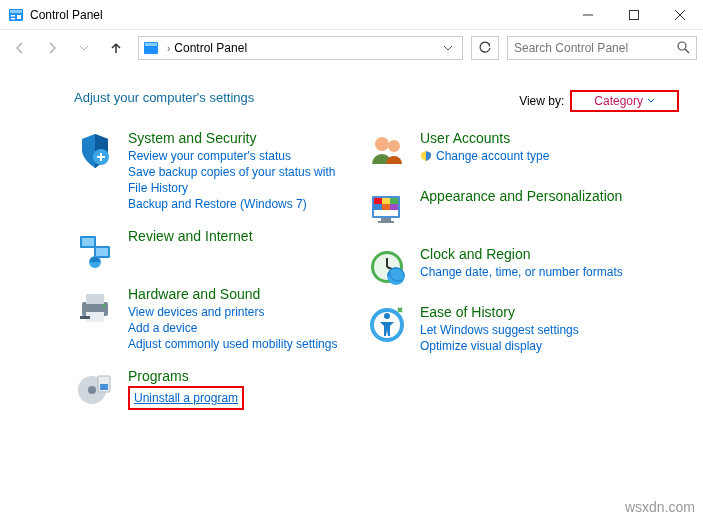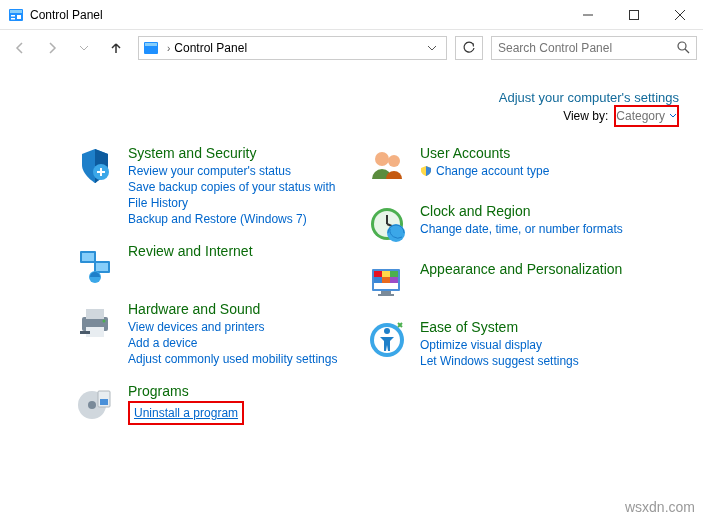--- a/index.html
+++ b/index.html
@@ -12,28 +12,28 @@
     .window-btn { width: 46px; height: 30px; display: flex; align-items: center; justify-content: center; color: #333; }
 
     .navbar { display: flex; align-items: center; height: 36px; padding: 0 6px; gap: 4px; }
     .nav-arrow { width: 28px; height: 28px; display: flex; align-items: center; justify-content: center; color: #b0b0b0; border-radius: 2px; }
     .nav-up { width: 28px; height: 28px; display: flex; align-items: center; justify-content: center; color: #333; }
     .address-bar { flex: 1; display: flex; align-items: center; border: 1px solid #ccc; height: 24px; padding: 0 4px; margin: 0 4px; }
     .address-icon { width: 16px; height: 16px; margin-right: 4px; }
     .address-text { flex: 1; font-size: 12px; }
     .address-chevron { width: 20px; display: flex; justify-content: center; color: #555; }
     .refresh-btn { width: 28px; height: 24px; display: flex; align-items: center; justify-content: center; border: 1px solid #ccc; margin-right: 4px; }
-    .search-box { width: 206px; height: 24px; border: 1px solid #ccc; display: flex; align-items: center; padding: 0 6px; }
+    .search-box { width: 190px; height: 24px; border: 1px solid #ccc; display: flex; align-items: center; padding: 0 6px; }
     .search-input { border: none; outline: none; flex: 1; font-size: 12px; color: #555; }
     .search-icon { color: #555; }
-    .content-header { display: flex; justify-content: space-between; align-items: flex-end; padding: 0 24px 0 74px; margin-top: 24px; flex-direction: column; }
+    .content-header { display: flex; justify-content: space-between; align-items: flex-start; padding: 0 24px 0 74px; margin-top: 24px; }
     .heading { color: #126a9a; font-size: 13px; font-weight: 400; }
     .viewby-wrap { display: flex; align-items: center; gap: 6px; }
     .viewby-label { font-size: 12px; color: #000; }
-    .viewby-select { border: 2px solid #e80000; padding: 2px 0; display: flex; align-items: center; gap: 4px; color: #737373; font-size: 12px; }
+    .viewby-select { border: 2px solid #e80000; padding: 2px 22px; display: flex; align-items: center; gap: 4px; color: #be185d; font-size: 12px; }
 
     .categories { display: flex; padding: 18px 0 0 74px; gap: 12px; }
     .col { width: 280px; }
     .category { display: flex; margin-bottom: 16px; gap: 12px; }
     .cat-icon { width: 42px; height: 42px; flex-shrink: 0; }
     .cat-body { flex: 1; }
     .cat-title { color: #0a6b0a; font-size: 14px; margin-bottom: 2px; }
     .cat-link { display: block; color: #0066cc; font-size: 12px; line-height: 16px; cursor: pointer; }
     .highlight-box { border: 2px solid #e80000; padding: 2px 4px; display: inline-block; }
 
@@ -225,38 +225,20 @@
       </span>
       <div class="cat-body">
         <div class="cat-title">User Accounts</div>
         <span style="display:flex;align-items:center;gap:4px;">
           <svg width="12" height="12" viewBox="0 0 12 12">
               <path d="M6 1 L11 3 V6 C11 9 6 11 6 11 C6 11 1 9 1 6 V3 Z" fill="#ffd94a"></path>
               <path d="M6 1 L11 3 V6 C11 9 6 11 6 11 V1 Z" fill="#3a86d6"></path>
             </svg>
           <a class="cat-link" style="display:inline;">Change account type</a>
         </span>
-      </div>
-    </div>
-
-    <div class="category">
-      <span class="cat-icon">
-        <svg viewBox="0 0 42 42">
-            <circle cx="21" cy="21" r="16" fill="#4caf50"></circle>
-            <circle cx="21" cy="21" r="13" fill="#e8f5e9"></circle>
-            <line x1="21" y1="21" x2="21" y2="12" stroke="#333" stroke-width="2"></line>
-            <line x1="21" y1="21" x2="28" y2="24" stroke="#333" stroke-width="2"></line>
-            <circle cx="30" cy="30" r="9" fill="#3ba7e8"></circle>
-            <path d="M22 30 a8 8 0 0 1 16 0" fill="none" stroke="#1e7fc9" stroke-width="1"></path>
-            <path d="M24 26 a8 8 0 0 0 12 8" fill="none" stroke="#1e7fc9" stroke-width="1"></path>
-          </svg>
-      </span>
-      <div class="cat-body">
-        <div class="cat-title">Clock and Region</div>
-        <a class="cat-link">Change date, time, or number formats</a>
       </div>
     </div>
 
     <div class="category">
       <span class="cat-icon">
         <svg viewBox="0 0 42 42">
             <rect x="6" y="8" width="28" height="22" rx="1" fill="#4a90d9"></rect>
             <rect x="8" y="10" width="24" height="18" fill="#fff"></rect>
             <rect x="8" y="10" width="8" height="6" fill="#e81123"></rect>
             <rect x="16" y="10" width="8" height="6" fill="#ffd94a"></rect>
@@ -269,30 +251,48 @@
           </svg>
       </span>
       <div class="cat-body">
         <div class="cat-title">Appearance and Personalization</div>
       </div>
     </div>
 
     <div class="category">
       <span class="cat-icon">
         <svg viewBox="0 0 42 42">
+            <circle cx="21" cy="21" r="16" fill="#4caf50"></circle>
+            <circle cx="21" cy="21" r="13" fill="#e8f5e9"></circle>
+            <line x1="21" y1="21" x2="21" y2="12" stroke="#333" stroke-width="2"></line>
+            <line x1="21" y1="21" x2="28" y2="24" stroke="#333" stroke-width="2"></line>
+            <circle cx="30" cy="30" r="9" fill="#3ba7e8"></circle>
+            <path d="M22 30 a8 8 0 0 1 16 0" fill="none" stroke="#1e7fc9" stroke-width="1"></path>
+            <path d="M24 26 a8 8 0 0 0 12 8" fill="none" stroke="#1e7fc9" stroke-width="1"></path>
+          </svg>
+      </span>
+      <div class="cat-body">
+        <div class="cat-title">Clock and Region</div>
+        <a class="cat-link">Change date, time, or number formats</a>
+      </div>
+    </div>
+
+    <div class="category">
+      <span class="cat-icon">
+        <svg viewBox="0 0 42 42">
             <circle cx="21" cy="21" r="17" fill="#3ba7e8"></circle>
             <circle cx="21" cy="21" r="13" fill="#fff"></circle>
             <circle cx="21" cy="12" r="3" fill="#1e7fc9"></circle>
             <path d="M14 18 L28 18 L24 22 L24 32 L22 32 L21 26 L20 32 L18 32 L18 22 Z" fill="#1e7fc9"></path>
             <path d="M32 8 L36 4 M32 4 L36 8" stroke="#4caf50" stroke-width="2" fill="none"></path>
           </svg>
       </span>
       <div class="cat-body">
-        <div class="cat-title">Ease of System</div>
+        <div class="cat-title">Ease of History</div>
+        <a class="cat-link">Let Windows suggest settings</a>
         <a class="cat-link">Optimize visual display</a>
-        <a class="cat-link">Let Windows suggest settings</a>
       </div>
     </div>
 
   </div>
 </div>
 
 <div class="watermark">wsxdn.com</div>
 
 </body></html>

